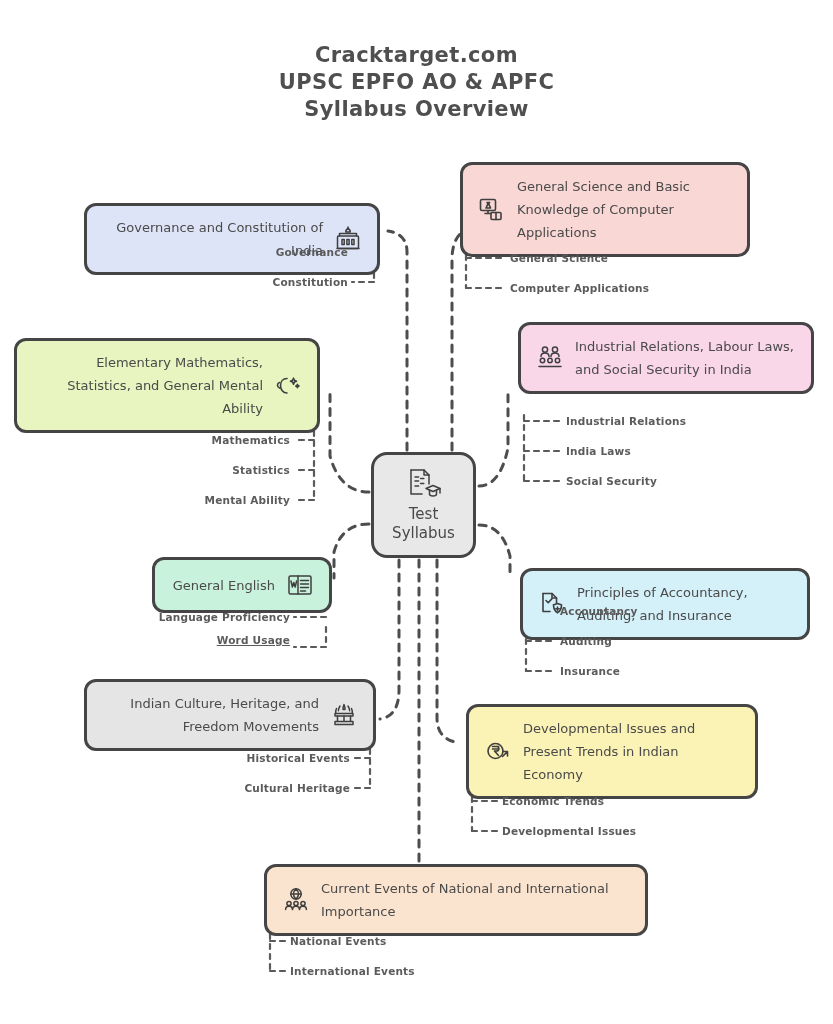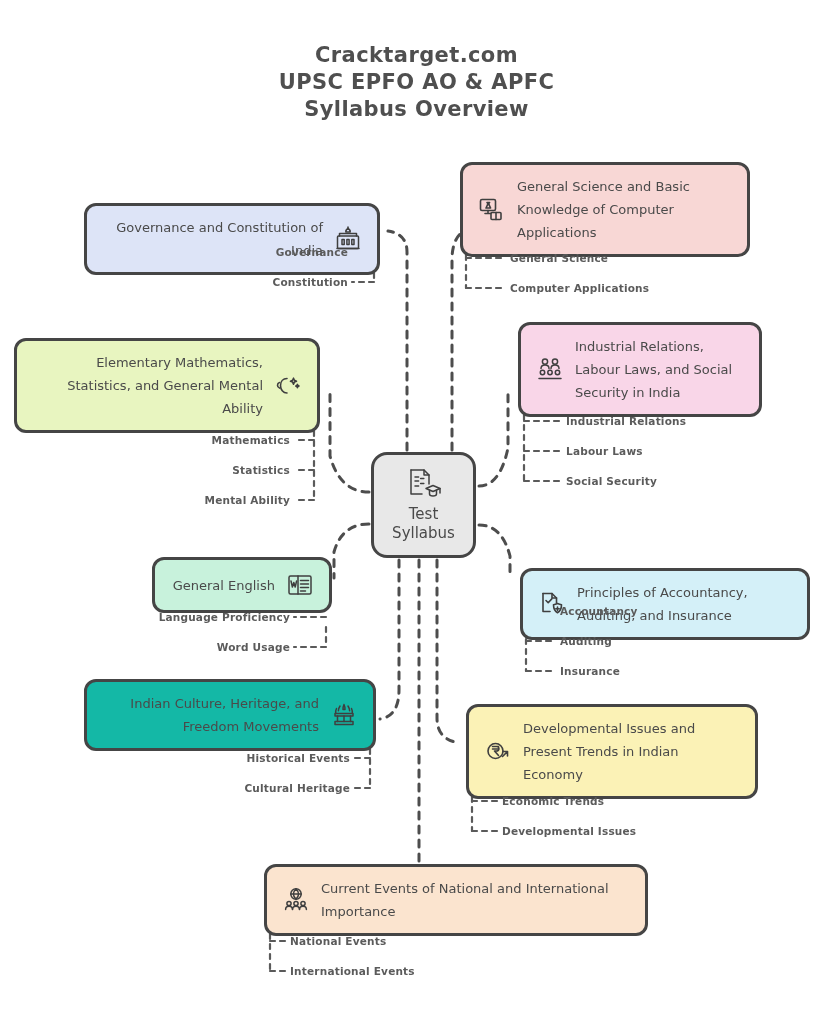--- a/index.html
+++ b/index.html
@@ -203,38 +203,38 @@
         <path d="M23.4 12.4l.5 1.1 1.1.5-1.1.5-.5 1.1-.5-1.1-1.1-.5 1.1-.5z"></path>
       </svg>
     </span>
   </div>
   <div class="subs left" id="s-math" style="left:0px;top:434px;">
     <span class="sub" style="left:190px;top:0px;width:100px;">Mathematics</span>
     <span class="sub" style="left:190px;top:30px;width:100px;">Statistics</span>
     <span class="sub" style="left:190px;top:60px;width:100px;">Mental Ability</span>
   </div>
 
-  <div class="node" id="n-ir" style="left: 518px; top: 322px; width: 244px; background: rgb(249, 214, 232);">
+  <div class="node" id="n-ir" style="left: 518px; top: 322px; width: 296px; background: rgb(249, 214, 232);">
     <span class="ico">
       <svg viewBox="0 0 28 28" fill="none" stroke="#3f3f3f" stroke-width="1.5" stroke-linecap="round" stroke-linejoin="round">
         <circle cx="9" cy="5.6" r="2.6"></circle>
           <circle cx="19" cy="5.6" r="2.6"></circle>
         <path d="M5 12.5c0-2.2 1.8-3.5 4-3.5s4 1.3 4 3.5"></path>
         <path d="M15 12.5c0-2.2 1.8-3.5 4-3.5s4 1.3 4 3.5"></path>
         <circle cx="6.5" cy="16.5" r="2.2"></circle>
           <circle cx="14" cy="16.5" r="2.2"></circle>
           <circle cx="21.5" cy="16.5" r="2.2"></circle>
         <path d="M3 22.5h22"></path>
       </svg>
     </span>
     <span class="label">Industrial Relations, Labour Laws, and Social Security in India</span>
   </div>
   <div class="subs" id="s-ir" style="left:552px;top:415px;">
     <span class="sub" style="left:14px;top:0px;">Industrial Relations</span>
-    <span class="sub" style="left:14px;top:30px;">Labour Laws</span>
+    <span class="sub" style="left:14px;top:30px;">India Laws</span>
     <span class="sub" style="left:14px;top:60px;">Social Security</span>
   </div>
 
   <div class="node" id="n-acc" style="left: 520px; top: 536px; width: 290px; background: rgb(212, 240, 248); margin-top: 32px;">
     <span class="ico">
       <svg viewBox="0 0 28 28" fill="none" stroke="#3f3f3f" stroke-width="1.6" stroke-linecap="round" stroke-linejoin="round">
         <path d="M5 3.5h9l4.5 4.5v5"></path>
         <path d="M5 3.5v18h7"></path>
         <path d="M14 3.5V8h4.5"></path>
         <path d="M8 10.5l2.2 2.2 3.6-3.8"></path>
@@ -256,24 +256,24 @@
       <svg viewBox="0 0 28 28" fill="none" stroke="#3f3f3f" stroke-width="1.5" stroke-linecap="round" stroke-linejoin="round">
         <rect x="3" y="5" width="22" height="18" rx="1.5"></rect>
         <path d="M12 5v18"></path>
         <path d="M5 10l1.4 6L7.8 11.5 9.2 16l1.4-6"></path>
         <path d="M14.5 9.5h8M14.5 13h8M14.5 16.5h8M14.5 20h5"></path>
       </svg>
     </span>
   </div>
   <div class="subs left" id="s-eng" style="left:0px;top:611px;">
     <span class="sub" style="left:150px;top:0px;width:140px;">Language Proficiency</span>
-    <span class="sub" style="left:150px;top:30px;width:140px;">Word Usage</span>
-  </div>
-
-  <div class="node right-align" id="n-cult" style="left: 84px; top: 679px; width: 292px; background: #14b8a6;">
+    <span class="sub" style="left:150px;top:23px;width:140px;text-decoration:underline;">Word Usage</span>
+  </div>
+
+  <div class="node right-align" id="n-cult" style="left: 84px; top: 679px; width: 292px; background: #e5e5e5;">
     <span class="label">Indian Culture, Heritage, and Freedom Movements</span>
     <span class="ico">
       <svg viewBox="0 0 28 28" fill="none" stroke="#3f3f3f" stroke-width="1.5" stroke-linecap="round" stroke-linejoin="round">
         <path d="M14 3.5c-1 2-1 3.5-1 5h2c0-1.5 0-3-1-5z"></path>
         <path d="M10 5c-1.2 1.8-1.5 3.3-1.6 4.8M18 5c1.2 1.8 1.5 3.3 1.6 4.8"></path>
         <path d="M6.5 7.5c-.8 1.8-.9 3-.8 4.3M21.5 7.5c.8 1.8.9 3 .8 4.3"></path>
         <path d="M5 12.5h18v2.5H5z"></path>
         <path d="M7.5 15v5.5M14 15v5.5M20.5 15v5.5"></path>
         <path d="M5 20.5h18v3H5z"></path>
       </svg>

